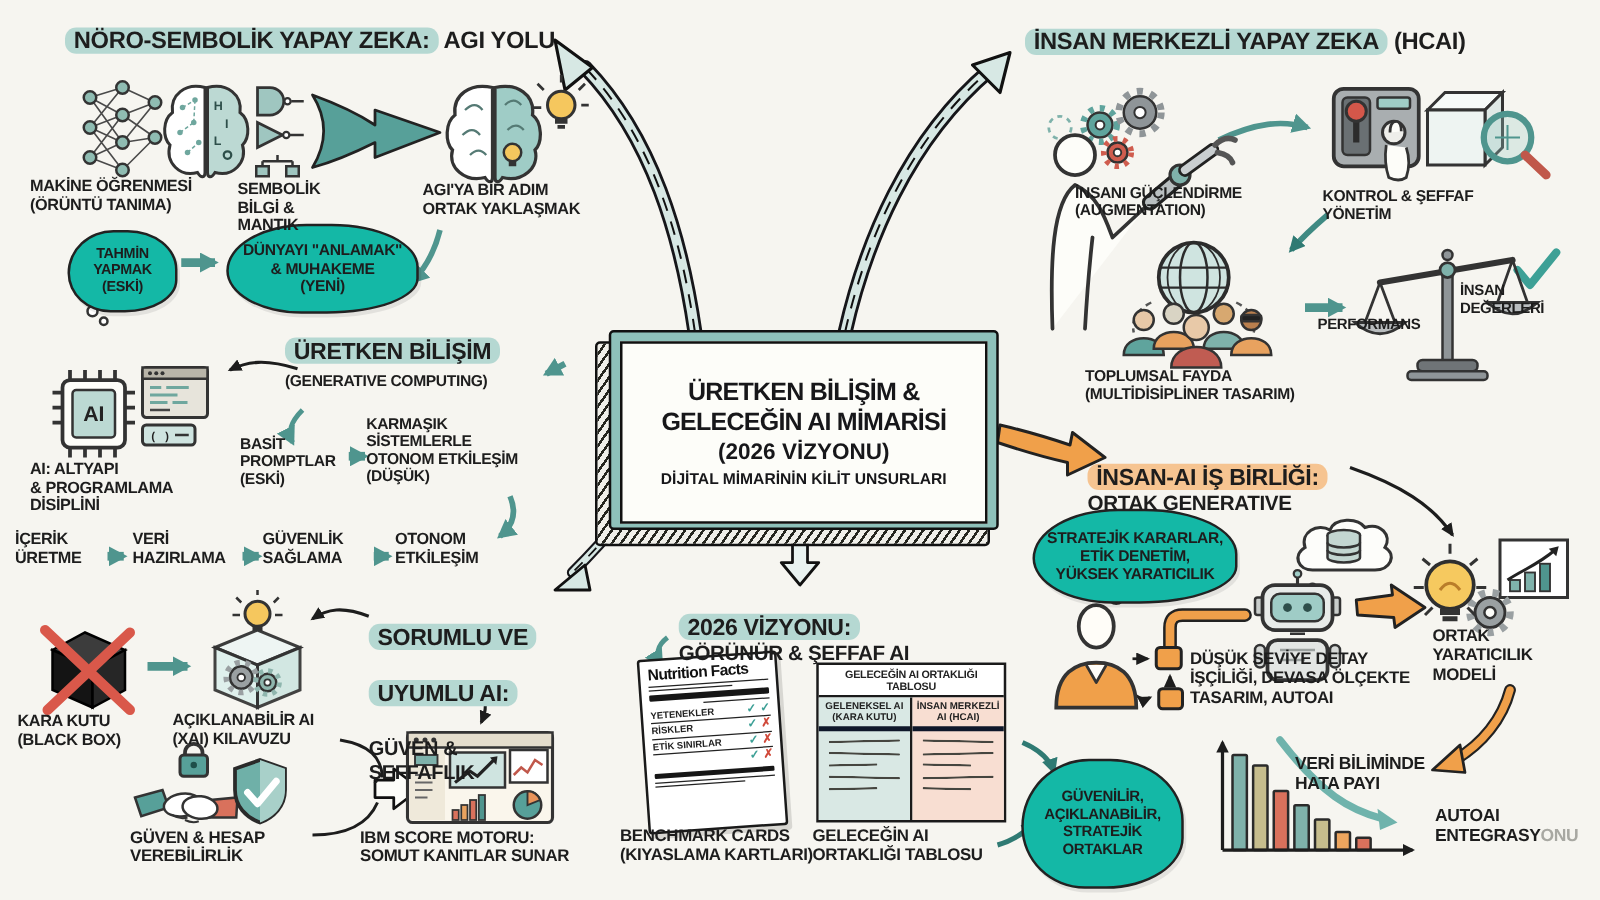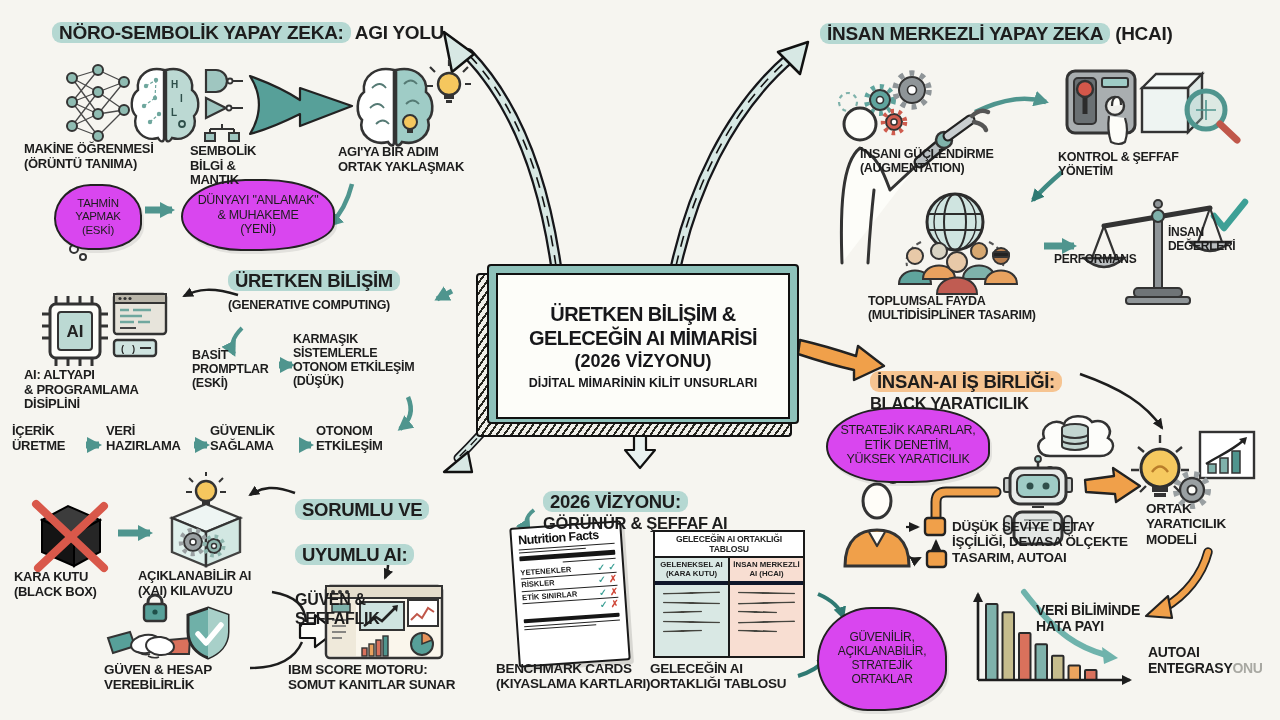--- a/index.html
+++ b/index.html
@@ -5,22 +5,22 @@
   html,body{margin:0;padding:0;background:#e8e8e4}
   #canvas{position:relative;width:1280px;height:720px;background:#f6f5f0;overflow:hidden;
     font-family:"Liberation Sans",sans-serif;}
   #overlay{position:absolute;left:0;top:0;z-index:1;pointer-events:none}
   .icon{position:absolute;z-index:2;overflow:visible}
   .lb{position:absolute;z-index:3;font-weight:700;color:#1d1d1d;text-align:left;
       white-space:pre-line;line-height:1.13;letter-spacing:-0.3px}
   .hl{background:#b5d8d2;border-radius:9px;padding:0 7px;box-decoration-break:clone}
   .hlo{background:#f6c491;border-radius:9px;padding:0 7px}
   .sub{display:block;font-weight:700}
-  .cloud{position:absolute;z-index:2;background:#d946ef;border:2.6px solid #222;display:flex;
-      align-items:center;justify-content:center;text-align:center;font-weight:400;color:#1d1d1d;
+  .cloud{position:absolute;z-index:2;background:#14b8a6;border:2.6px solid #222;display:flex;
+      align-items:center;justify-content:center;text-align:center;font-weight:700;color:#1d1d1d;
       white-space:pre-line;border-radius:48% 52% 55% 45% / 60% 55% 45% 55%;
       box-shadow:2px 3px 0 rgba(0,0,0,.08);line-height:1.15;letter-spacing:-0.3px}
   
   .cbox{position:absolute;left:487px;top:264px;width:312px;height:160px;z-index:2}
   .cbox-depth{position:absolute;left:-11px;top:9px;width:100%;height:100%;
       background:repeating-linear-gradient(125deg,#f0efe9 0 4px,#26261f 4px 6px);
       border:2px solid #111;border-radius:4px}
   .cbox-frame{position:absolute;inset:0;background:#8ec1ba;border:2.5px solid #111;border-radius:4px;padding:7px}
   .cbox-inner{background:#fdfdf9;border:2px solid #111;height:100%;display:flex;flex-direction:column;
       justify-content:center;gap:1px;text-align:center}
@@ -597,21 +597,21 @@
   <span class="hl">2026 VİZYONU:</span>
   <span class="sub" style="font-size:16.5px">GÖRÜNÜR &amp; ŞEFFAF AI</span>
 </div>
 <div class="lb" style="left:496px;top:661px;width:170px;font-size:13.5px">BENCHMARK CARDS
 (KIYASLAMA KARTLARI)</div>
 <div class="lb" style="left:650px;top:661px;width:170px;font-size:13.5px">GELECEĞİN AI
 ORTAKLIĞI TABLOSU</div>
 
 <div class="lb" style="left:870px;top:347px;width:212px;font-size:18.5px;line-height:1.25">
   <span class="hlo">İNSAN-AI İŞ BİRLİĞİ:</span>
-  <span class="sub" style="font-size:16.5px">BLACK YARATICILIK</span>
+  <span class="sub" style="font-size:16.5px">ORTAK GENERATIVE</span>
 </div>
 <div class="lb" style="left:952px;top:519px;width:182px;font-size:13.5px">DÜŞÜK SEVİYE DETAY
 İŞÇİLİĞİ, DEVASA ÖLÇEKTE
 TASARIM, AUTOAI</div>
 <div class="lb" style="left:1146px;top:501px;width:114px;font-size:13.5px">ORTAK
 YARATICILIK
 MODELİ</div>
 
 <div class="lb" style="left:1036px;top:603px;width:152px;font-size:14px">VERİ BİLİMİNDE
 HATA PAYI</div>

